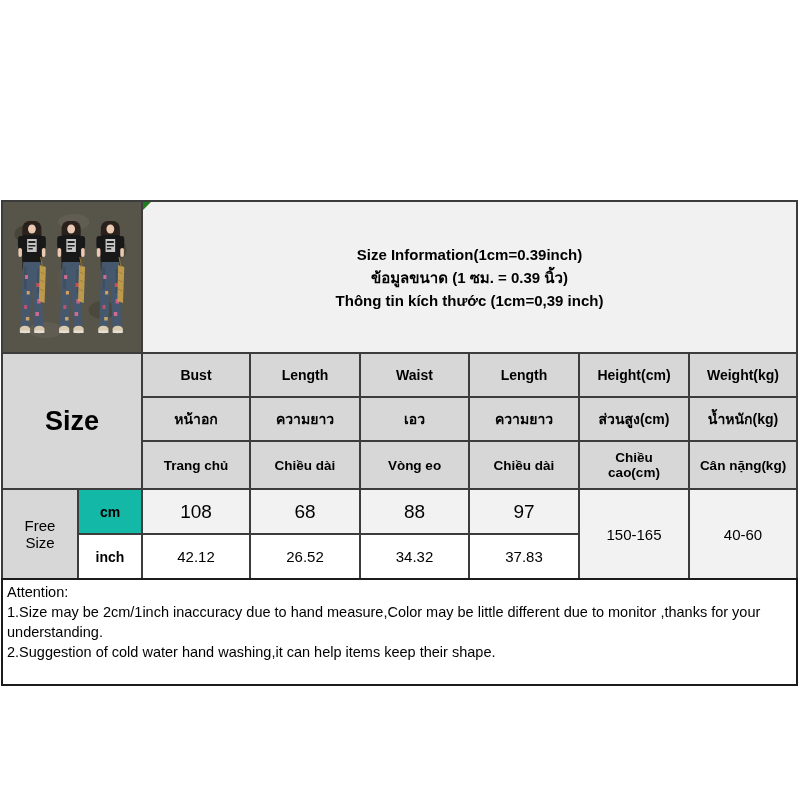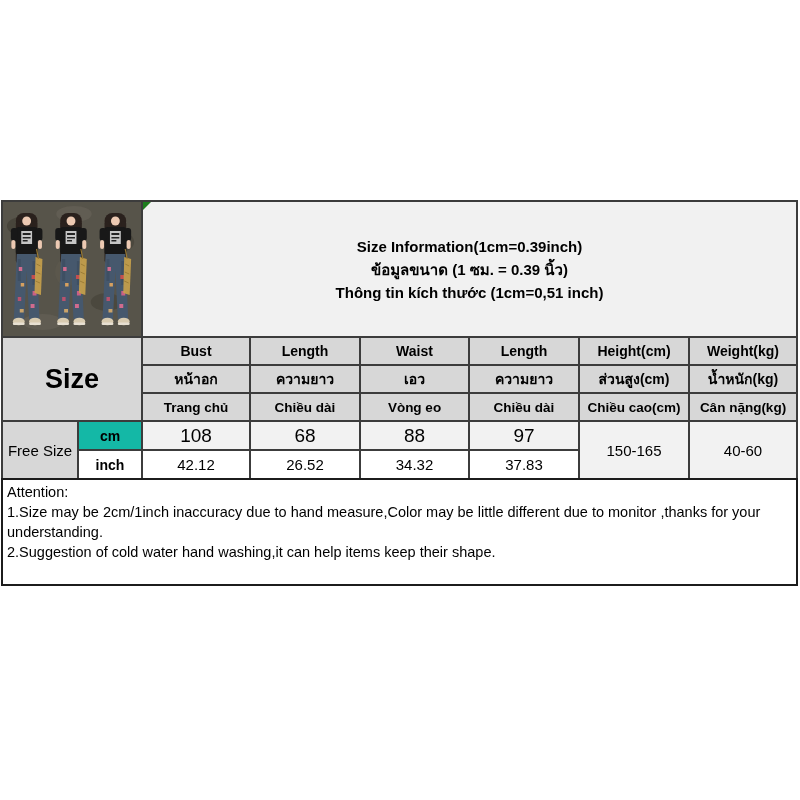--- a/index.html
+++ b/index.html
@@ -7,21 +7,21 @@
     width:800px;height:800px;background:#ffffff;position:relative;
     font-family:"Liberation Sans","DejaVu Sans",sans-serif;color:#000;
   }
   .sheet{position:absolute;left:1px;top:200px;width:797px;}
   table.size-table{
     border-collapse:collapse;table-layout:fixed;width:797px;
     border:2px solid #1c1c1c;
   }
   table.size-table td{
     border:2px solid #3c3c3c;text-align:center;vertical-align:middle;
-    overflow:hidden;padding:0;
+    overflow:hidden;padding:8px;
   }
   td.photo-cell{background:#57544a;padding:0;height:134px;}
   td.photo-cell svg{display:block;width:100%;height:134px;}
   td.title-cell{background:#f1f1f1;position:relative;}
   .title-line{font-weight:bold;font-size:15px;line-height:23px;}
   .corner-marker{
     position:absolute;top:0;left:0;width:0;height:0;
     border-top:8px solid #1e7d1e;border-right:8px solid transparent;
   }
   td.corner-size{background:#d7d7d7;font-weight:bold;font-size:27px;}
@@ -101,21 +101,21 @@
           </defs>
           <use href="#girl" x="3" y="7"></use>
           <use href="#girl" x="48" y="7"></use>
           <use href="#girl" x="93" y="7"></use>
         </svg>
       </td>
       <td class="title-cell" colspan="6">
         <span class="corner-marker"></span>
         <div class="title-line">Size Information(1cm=0.39inch)</div>
         <div class="title-line">ข้อมูลขนาด (1 ซม. = 0.39 นิ้ว)</div>
-        <div class="title-line">Thông tin kích thước (1cm=0,51 inch)</div>
+        <div class="title-line">Thông tin kích thước (1cm=0,39 inch)</div>
       </td>
     </tr>
     <tr>
       <td class="corner-size" colspan="2" rowspan="3">Size</td>
       <td class="hdr">Bust</td>
       <td class="hdr">Length</td>
       <td class="hdr">Waist</td>
       <td class="hdr">Length</td>
       <td class="hdr">Height(cm)</td>
       <td class="hdr">Weight(kg)</td>

